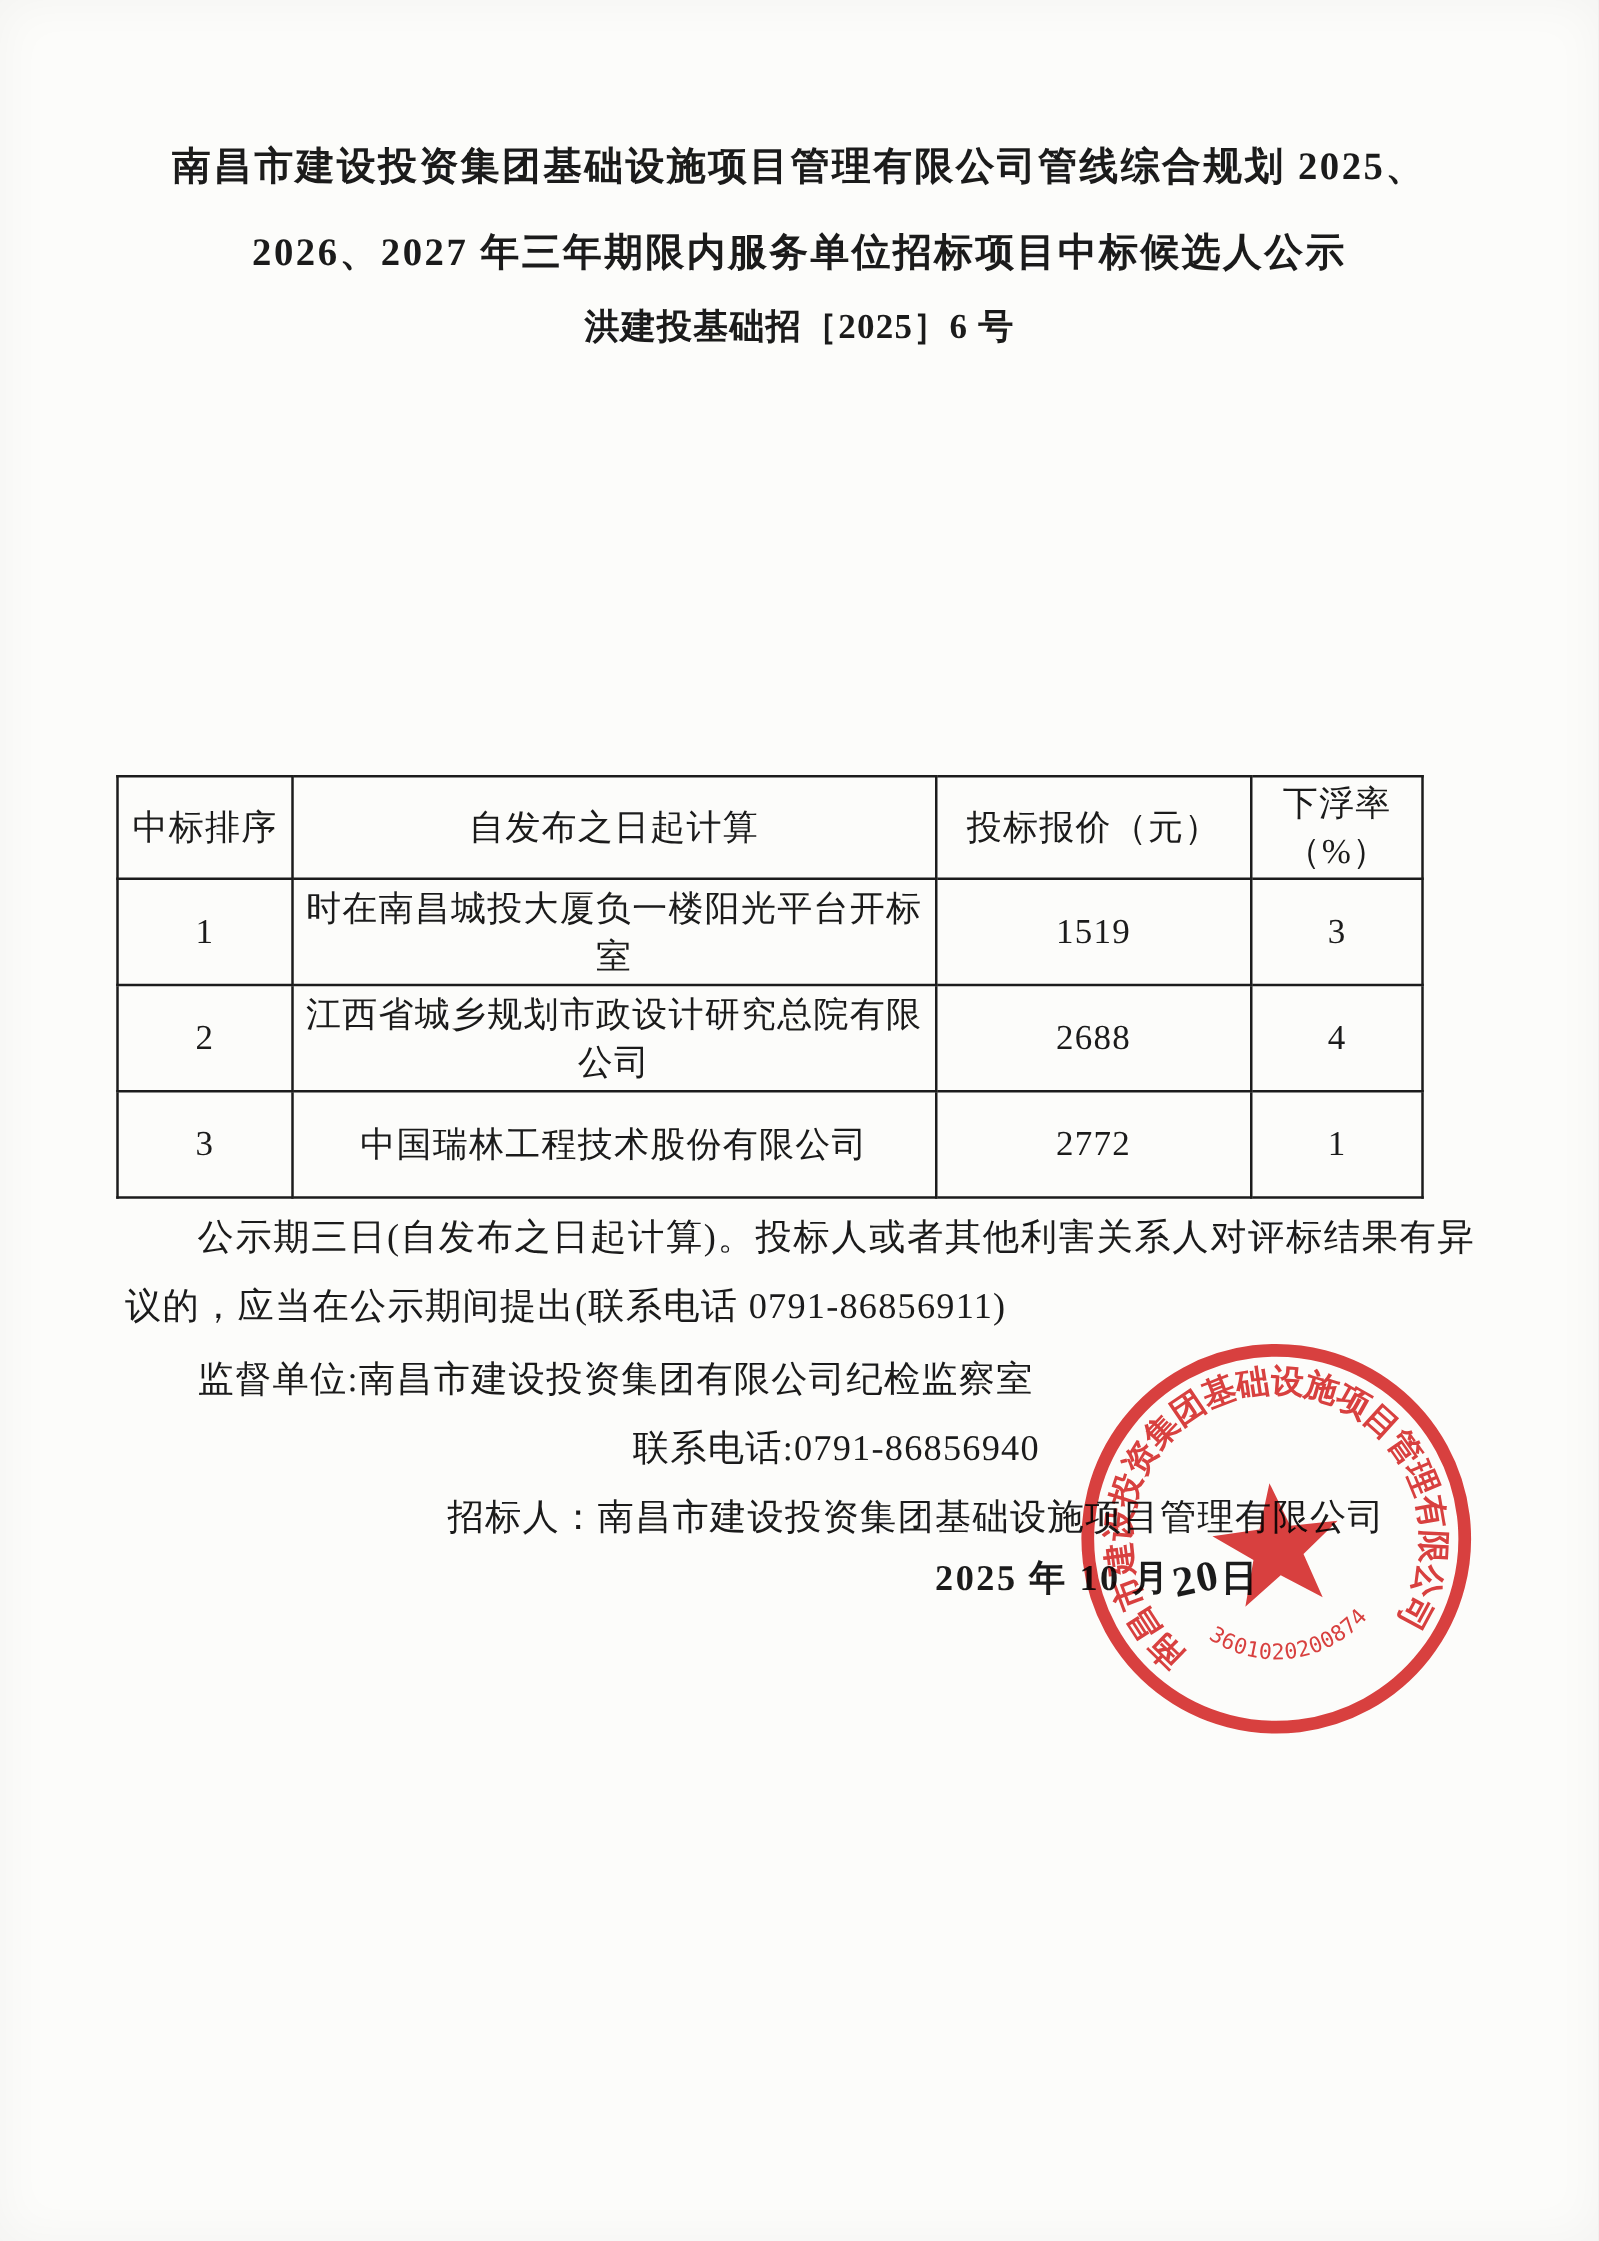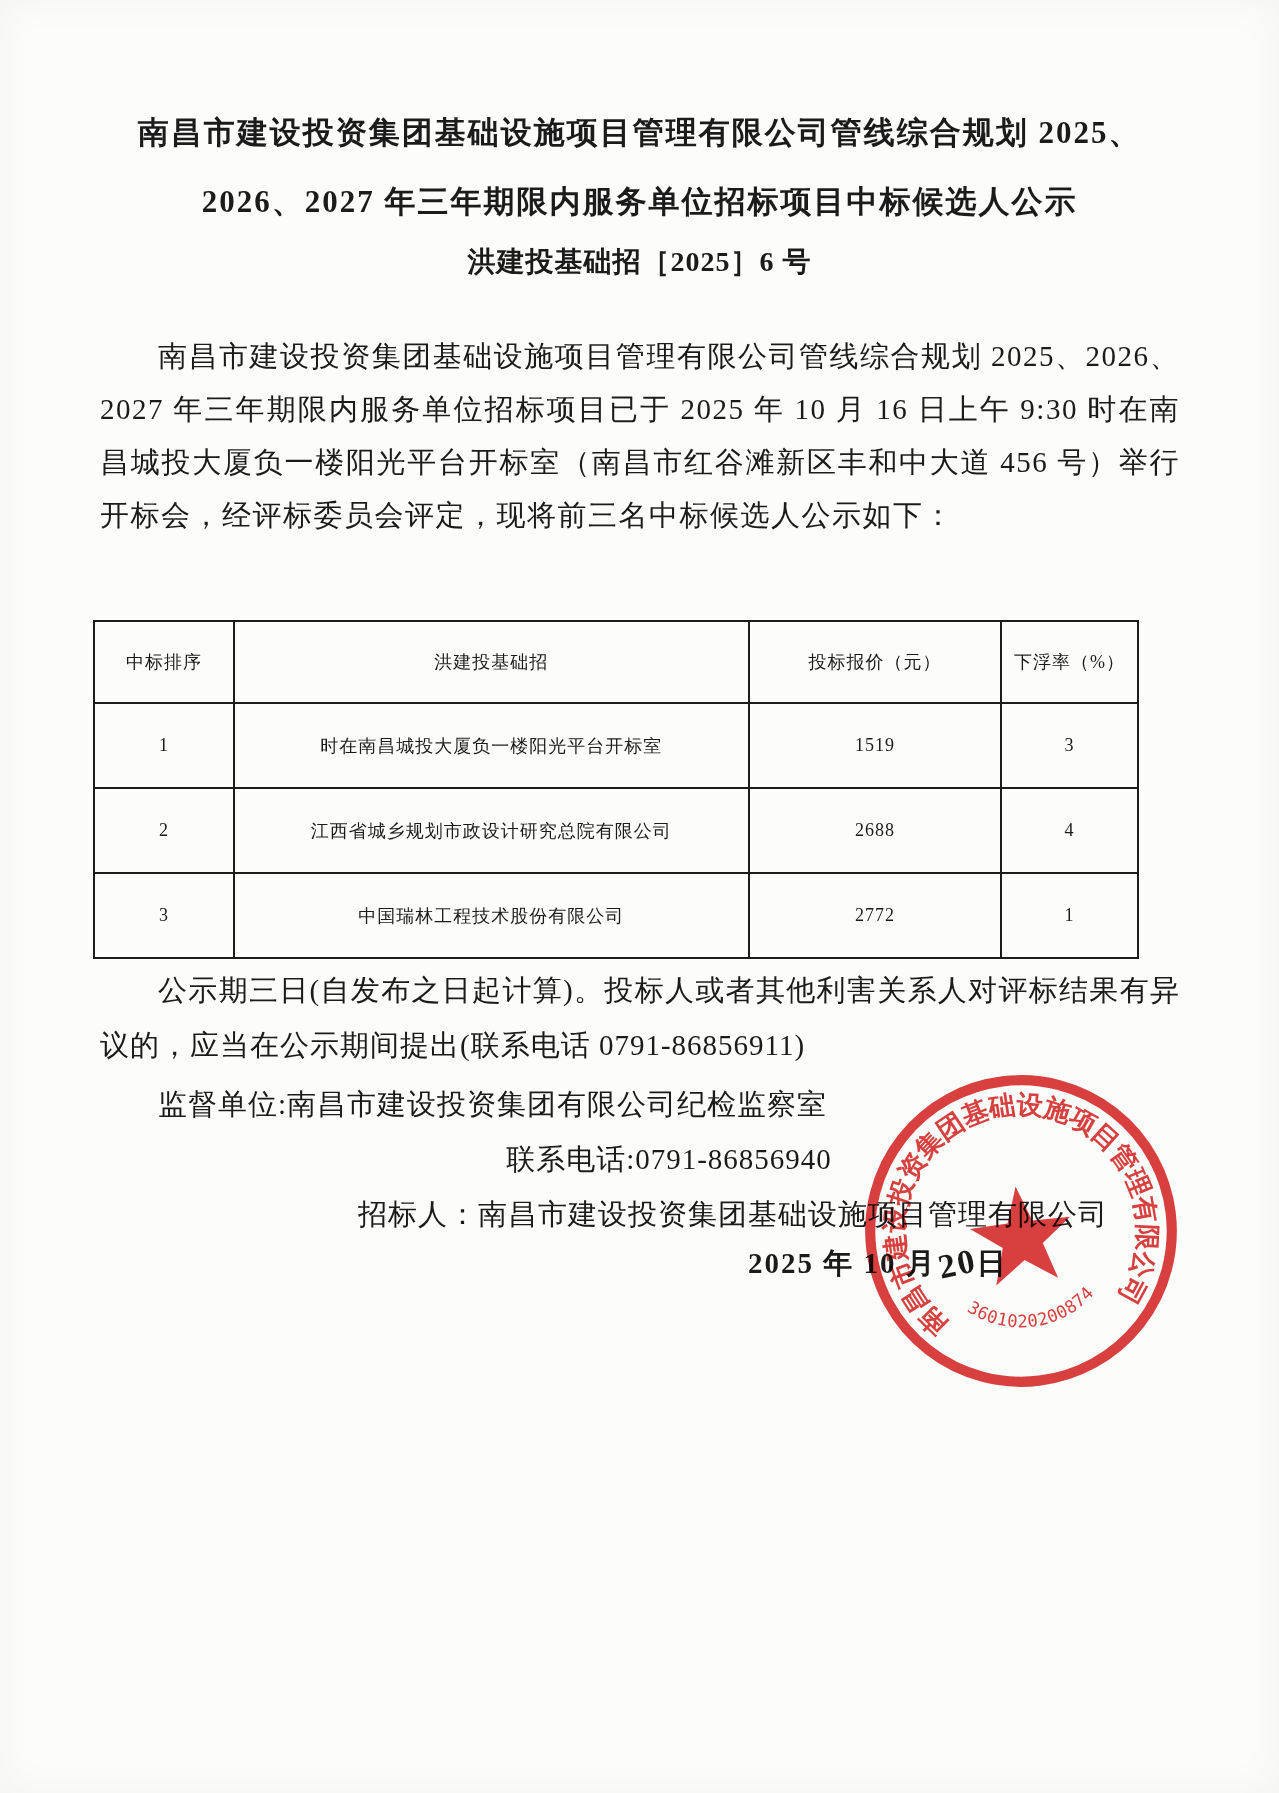--- a/index.html
+++ b/index.html
@@ -23,21 +23,21 @@
     font-size:28px;font-weight:bold;line-height:48px;letter-spacing:1px;margin-top:2px;
   }
   .body-par{
     position:absolute;top:330px;left:100px;width:1080px;
     font-size:29px;line-height:53px;letter-spacing:1.5px;
     text-align:justify;text-indent:2em;
   }
   table.bids{
     position:absolute;top:620px;left:93px;width:1046px;
     border-collapse:collapse;table-layout:fixed;
-    font-size:18px;
+    font-size:28px;
   }
   table.bids th,table.bids td{
     border:2px solid #1c1c1c;
     text-align:center;vertical-align:middle;
     padding:0 6px;
     font-weight:normal;
     letter-spacing:1px;
   }
   table.bids thead th{height:80px;}
   table.bids tbody td{height:83px;}
@@ -79,33 +79,32 @@
 <body>
 
 <div class="page">
 
   <div class="title-block">
     <div class="title-line">南昌市建设投资集团基础设施项目管理有限公司管线综合规划 2025、</div>
     <div class="title-line">2026、2027 年三年期限内服务单位招标项目中标候选人公示</div>
     <div class="doc-number">洪建投基础招［2025］6 号</div>
   </div>
 
-  <div class="body-par">南昌市建设投资集团基础设施项目管理有限公司管线综合规划 2025、2026、2027 年三年期限内服务单位招标项目已于 2025 年 10 月 16 日上午 9:30 时在南昌城投大厦负一楼阳光平台开标室（南昌市红谷滩新区丰和中大道 456 号）举行开标会，经评标委员会评定，现将前三名中标候选人公示如下：</div>
 
   <table class="bids">
     <colgroup>
       <col class="c-rank">
         <col class="c-name">
         <col class="c-price">
         <col class="c-rate">
     </colgroup>
     <thead>
       <tr>
         <th>中标排序</th>
-        <th>洪建投基础招</th>
+        <th>自发布之日起计算</th>
         <th>投标报价（元）</th>
         <th>下浮率（%）</th>
       </tr>
     </thead>
     <tbody>
       <tr>
         <td>1</td>
         <td>时在南昌城投大厦负一楼阳光平台开标室</td>
         <td>1519</td>
         <td>3</td>

